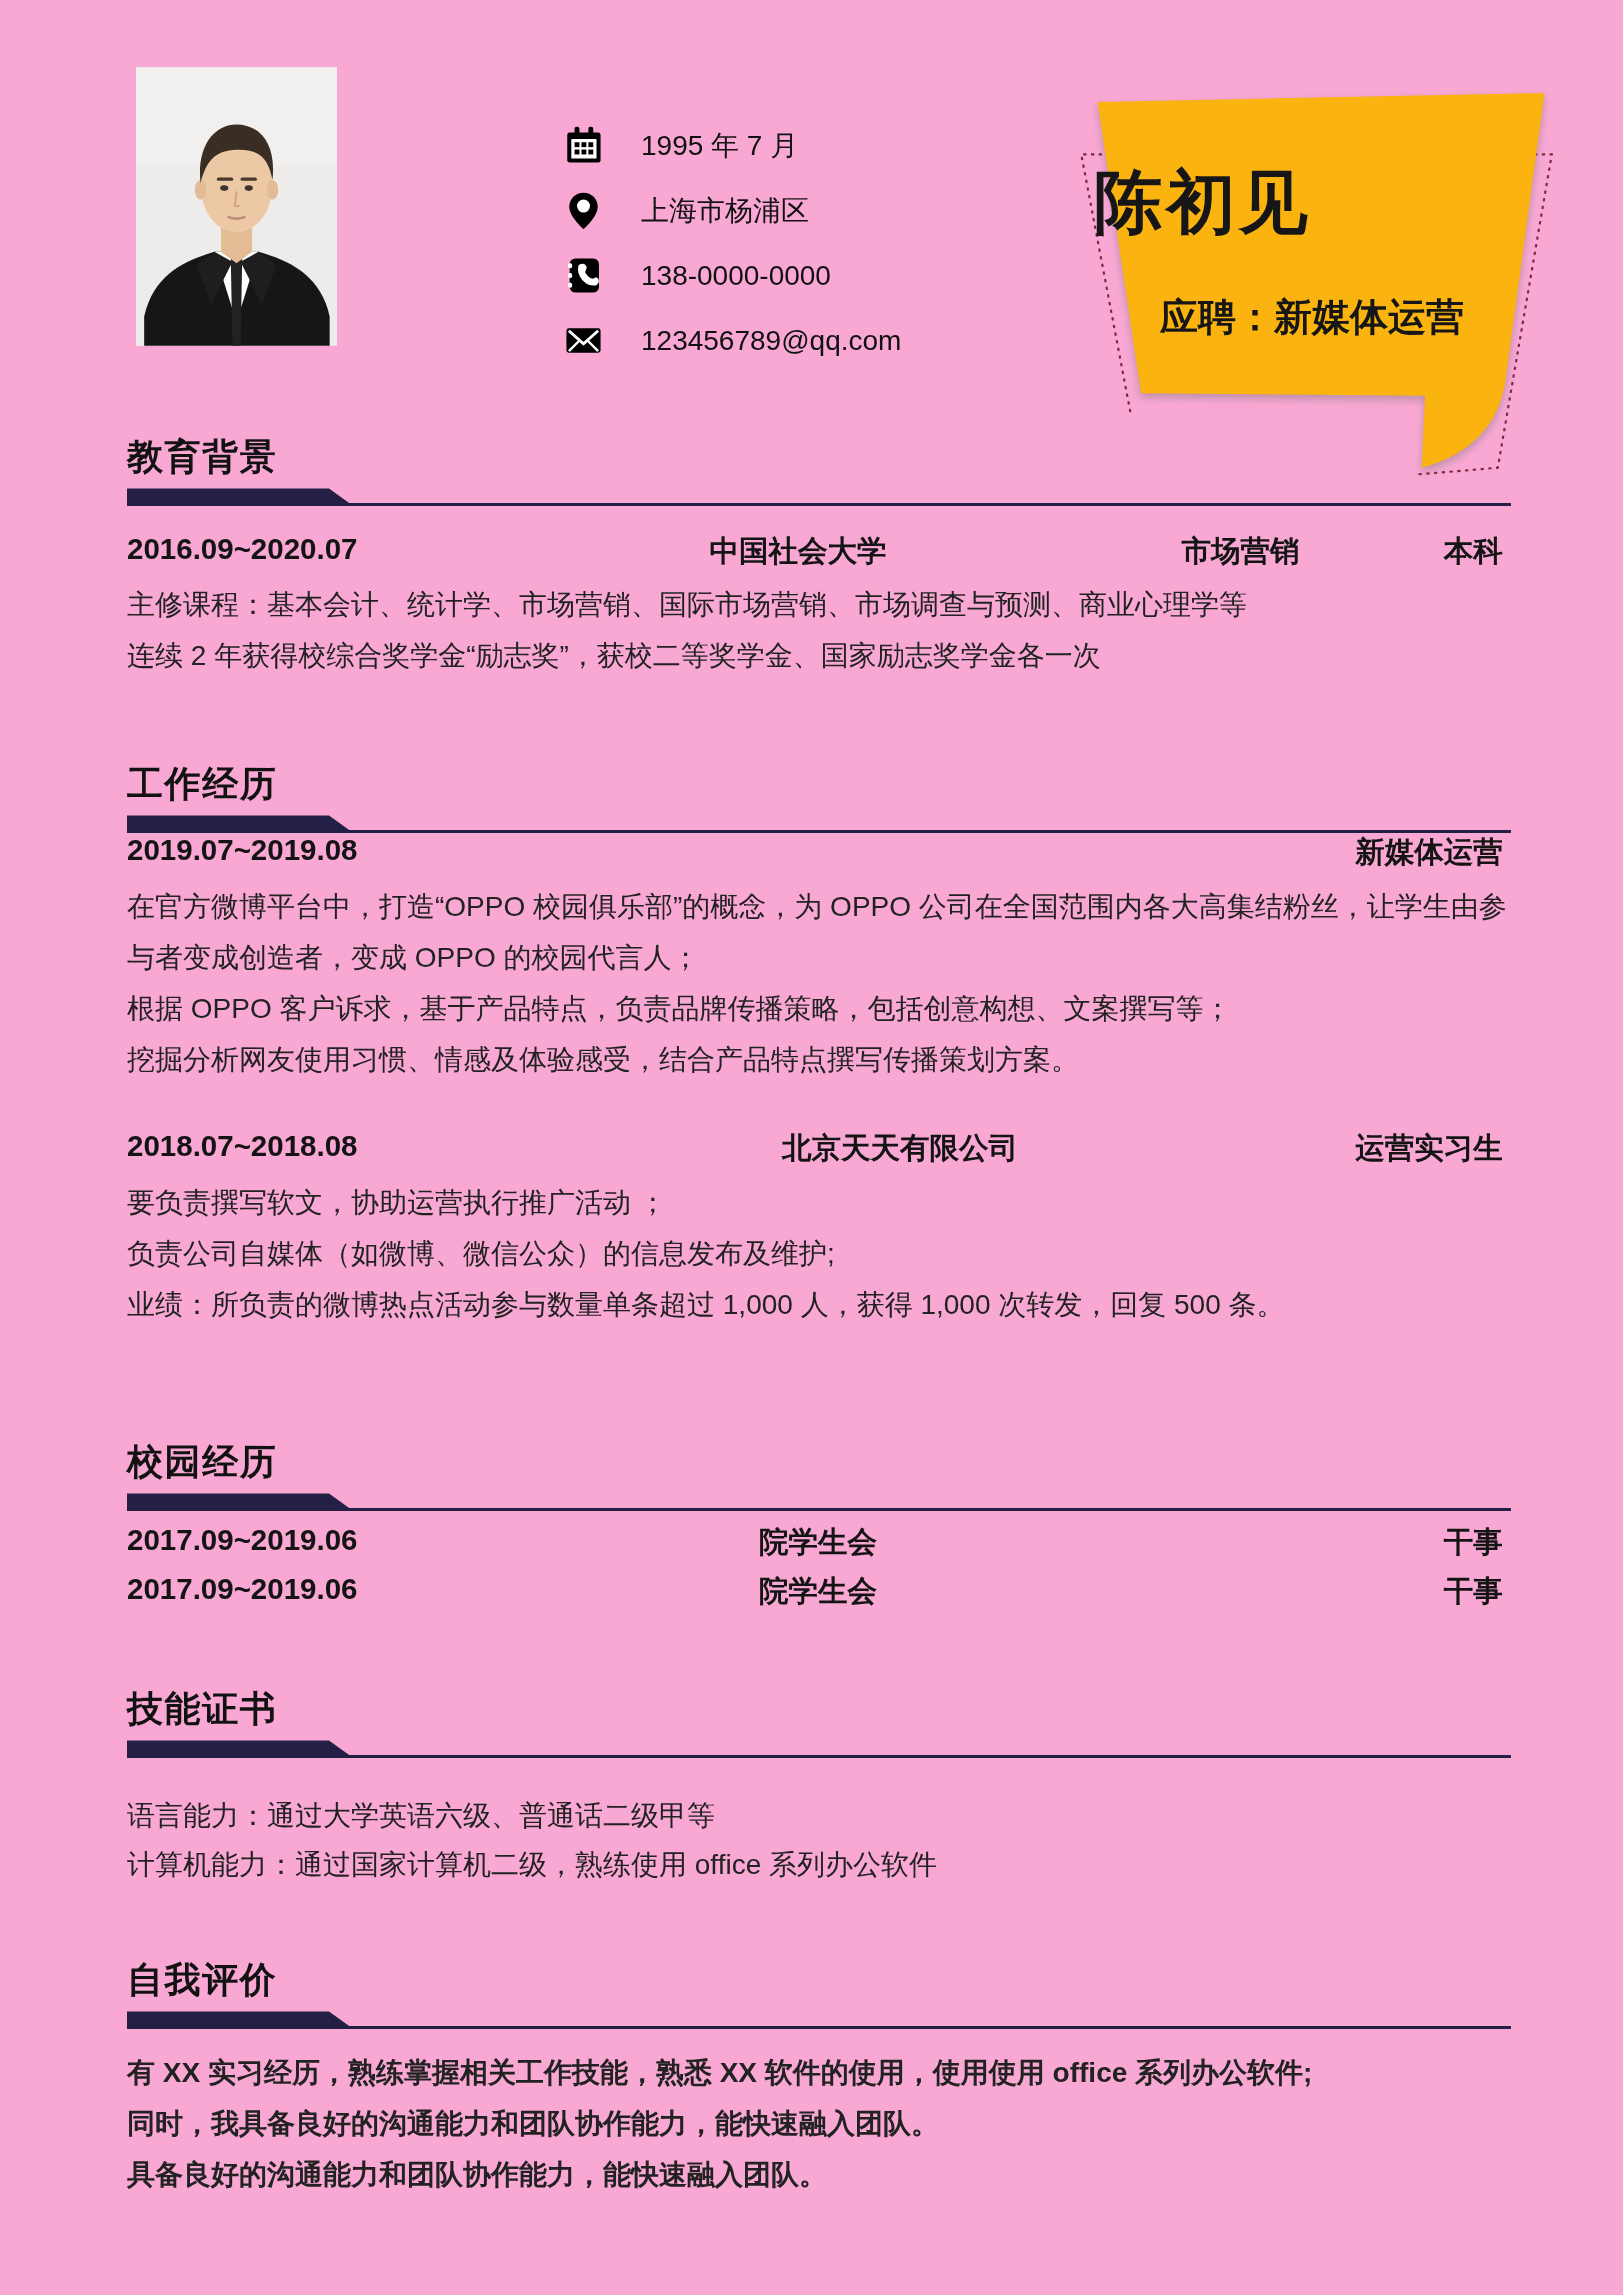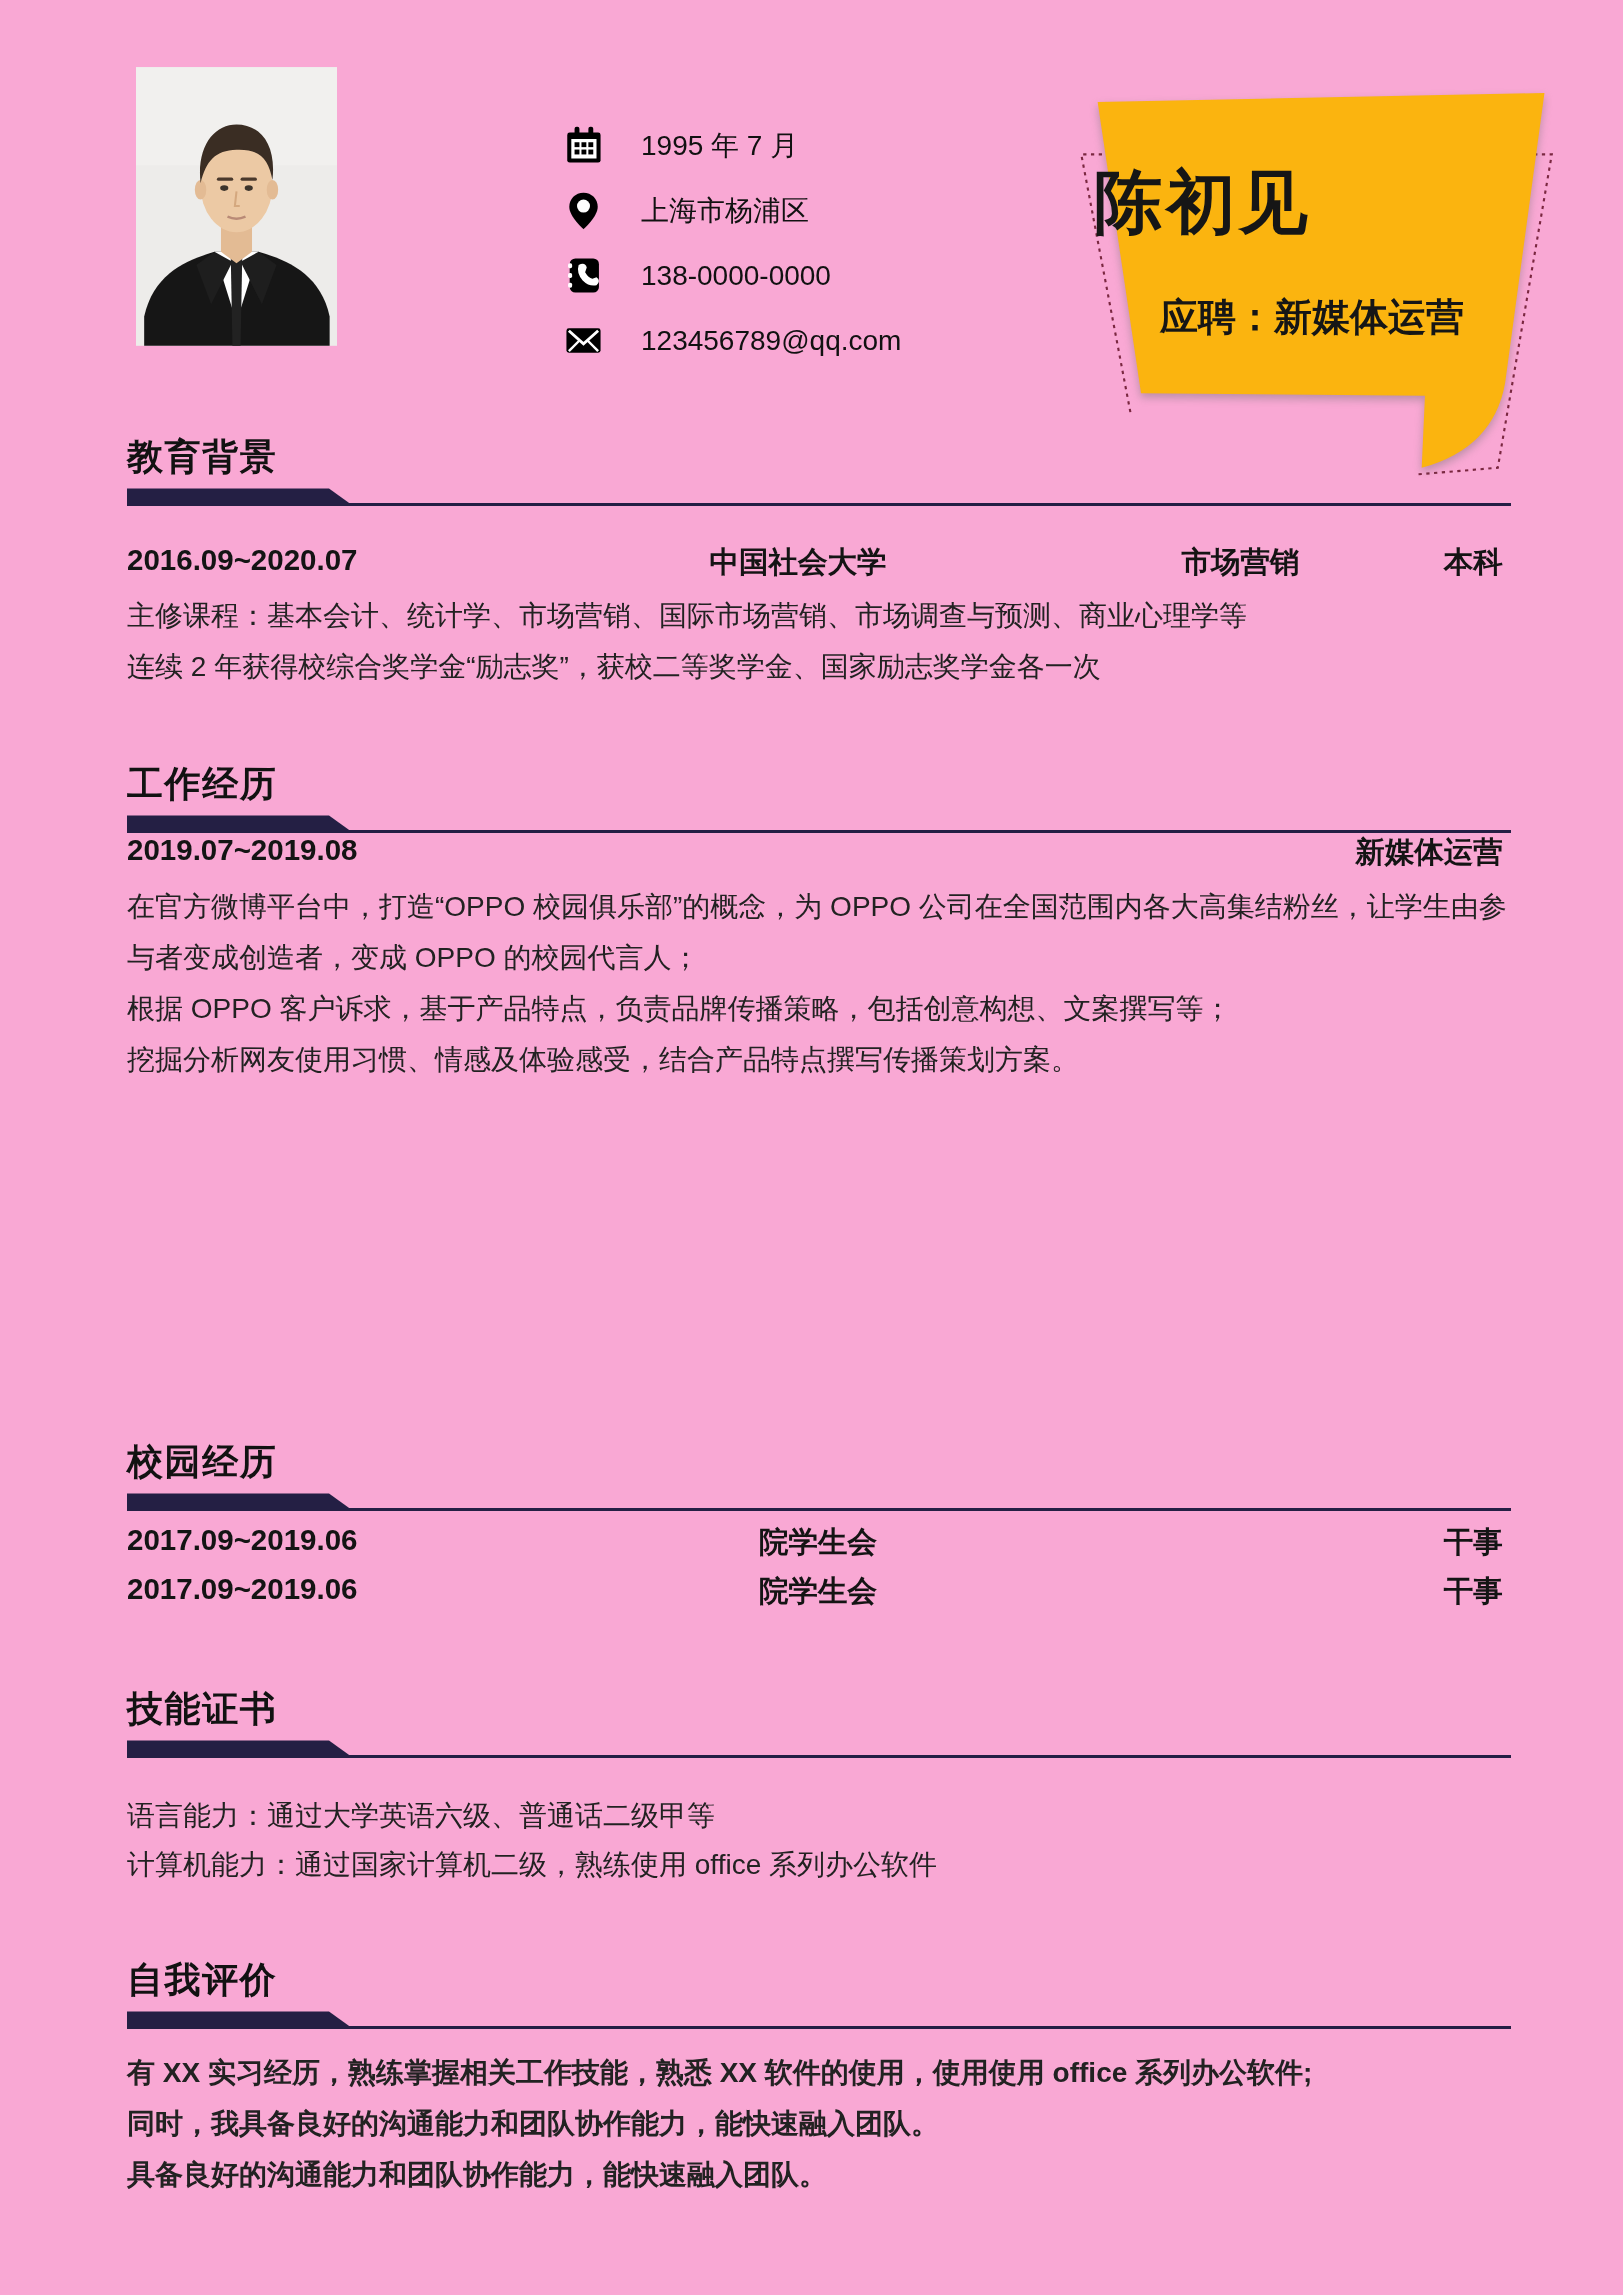--- a/index.html
+++ b/index.html
@@ -150,21 +150,21 @@
 
       <path d="M24,45 L570,34 L522,388 Q508,468 420,492 L424,404 L77,401 Z" style="filter:drop-shadow(0px 5px 5px rgba(110,110,110,0.45));" fill="#FBB40F"></path>
     </svg>
     <div class="banner-name">陈初见</div>
     <div class="banner-sub">应聘：新媒体运营</div>
   </div>
 
   <section class="sec" style="top:432px;">
     <h2>教育背景</h2>
     <div class="secbar"></div>
-    <div class="trow" style="margin-top:37px;text-decoration:underline;">
+    <div class="trow" style="margin-top:26px;text-decoration:underline;">
       <span class="c-date">2016.09~2020.07</span>
       <span class="c-mid mid-edu">中国社会大学</span>
       <span class="c-major">市场营销</span>
       <span class="c-right">本科</span>
     </div>
     <div class="edu-body">
       <p class="bodytxt">主修课程：基本会计、统计学、市场营销、国际市场营销、市场调查与预测、商业心理学等</p>
       <p class="bodytxt">连续 2 年获得校综合奖学金“励志奖”，获校二等奖学金、国家励志奖学金各一次</p>
     </div>
   </section>
@@ -178,20 +178,32 @@
         <span class="c-date">2019.07~2019.08</span>
         <span class="c-right">新媒体运营</span>
       </div>
       <div class="bullets">
         <p class="bodytxt">在官方微博平台中，打造“OPPO 校园俱乐部”的概念，为 OPPO 公司在全国范围内各大高集结粉丝，让学生由参与者变成创造者，变成 OPPO 的校园代言人；</p>
         <p class="bodytxt">根据 OPPO 客户诉求，基于产品特点，负责品牌传播策略，包括创意构想、文案撰写等；</p>
         <p class="bodytxt">挖掘分析网友使用习惯、情感及体验感受，结合产品特点撰写传播策划方案。</p>
       </div>
     </div>
 
+    <div class="job job2">
+      <div class="trow">
+        <span class="c-date">2018.07~2018.08</span>
+        <span class="c-mid mid-work">北京天天有限公司</span>
+        <span class="c-right">运营实习生</span>
+      </div>
+      <div class="bullets">
+        <p class="bodytxt">要负责撰写软文，协助运营执行推广活动 ；</p>
+        <p class="bodytxt">负责公司自媒体（如微博、微信公众）的信息发布及维护;</p>
+        <p class="bodytxt">业绩：所负责的微博热点活动参与数量单条超过 1,000 人，获得 1,000 次转发，回复 500 条。</p>
+      </div>
+    </div>
   </section>
 
   <section class="sec" style="top:1437px;">
     <h2>校园经历</h2>
     <div class="secbar"></div>
     <div class="campus-rows">
       <div class="trow">
         <span class="c-date">2017.09~2019.06</span>
         <span class="c-mid mid-campus">院学生会</span>
         <span class="c-right">干事</span>

